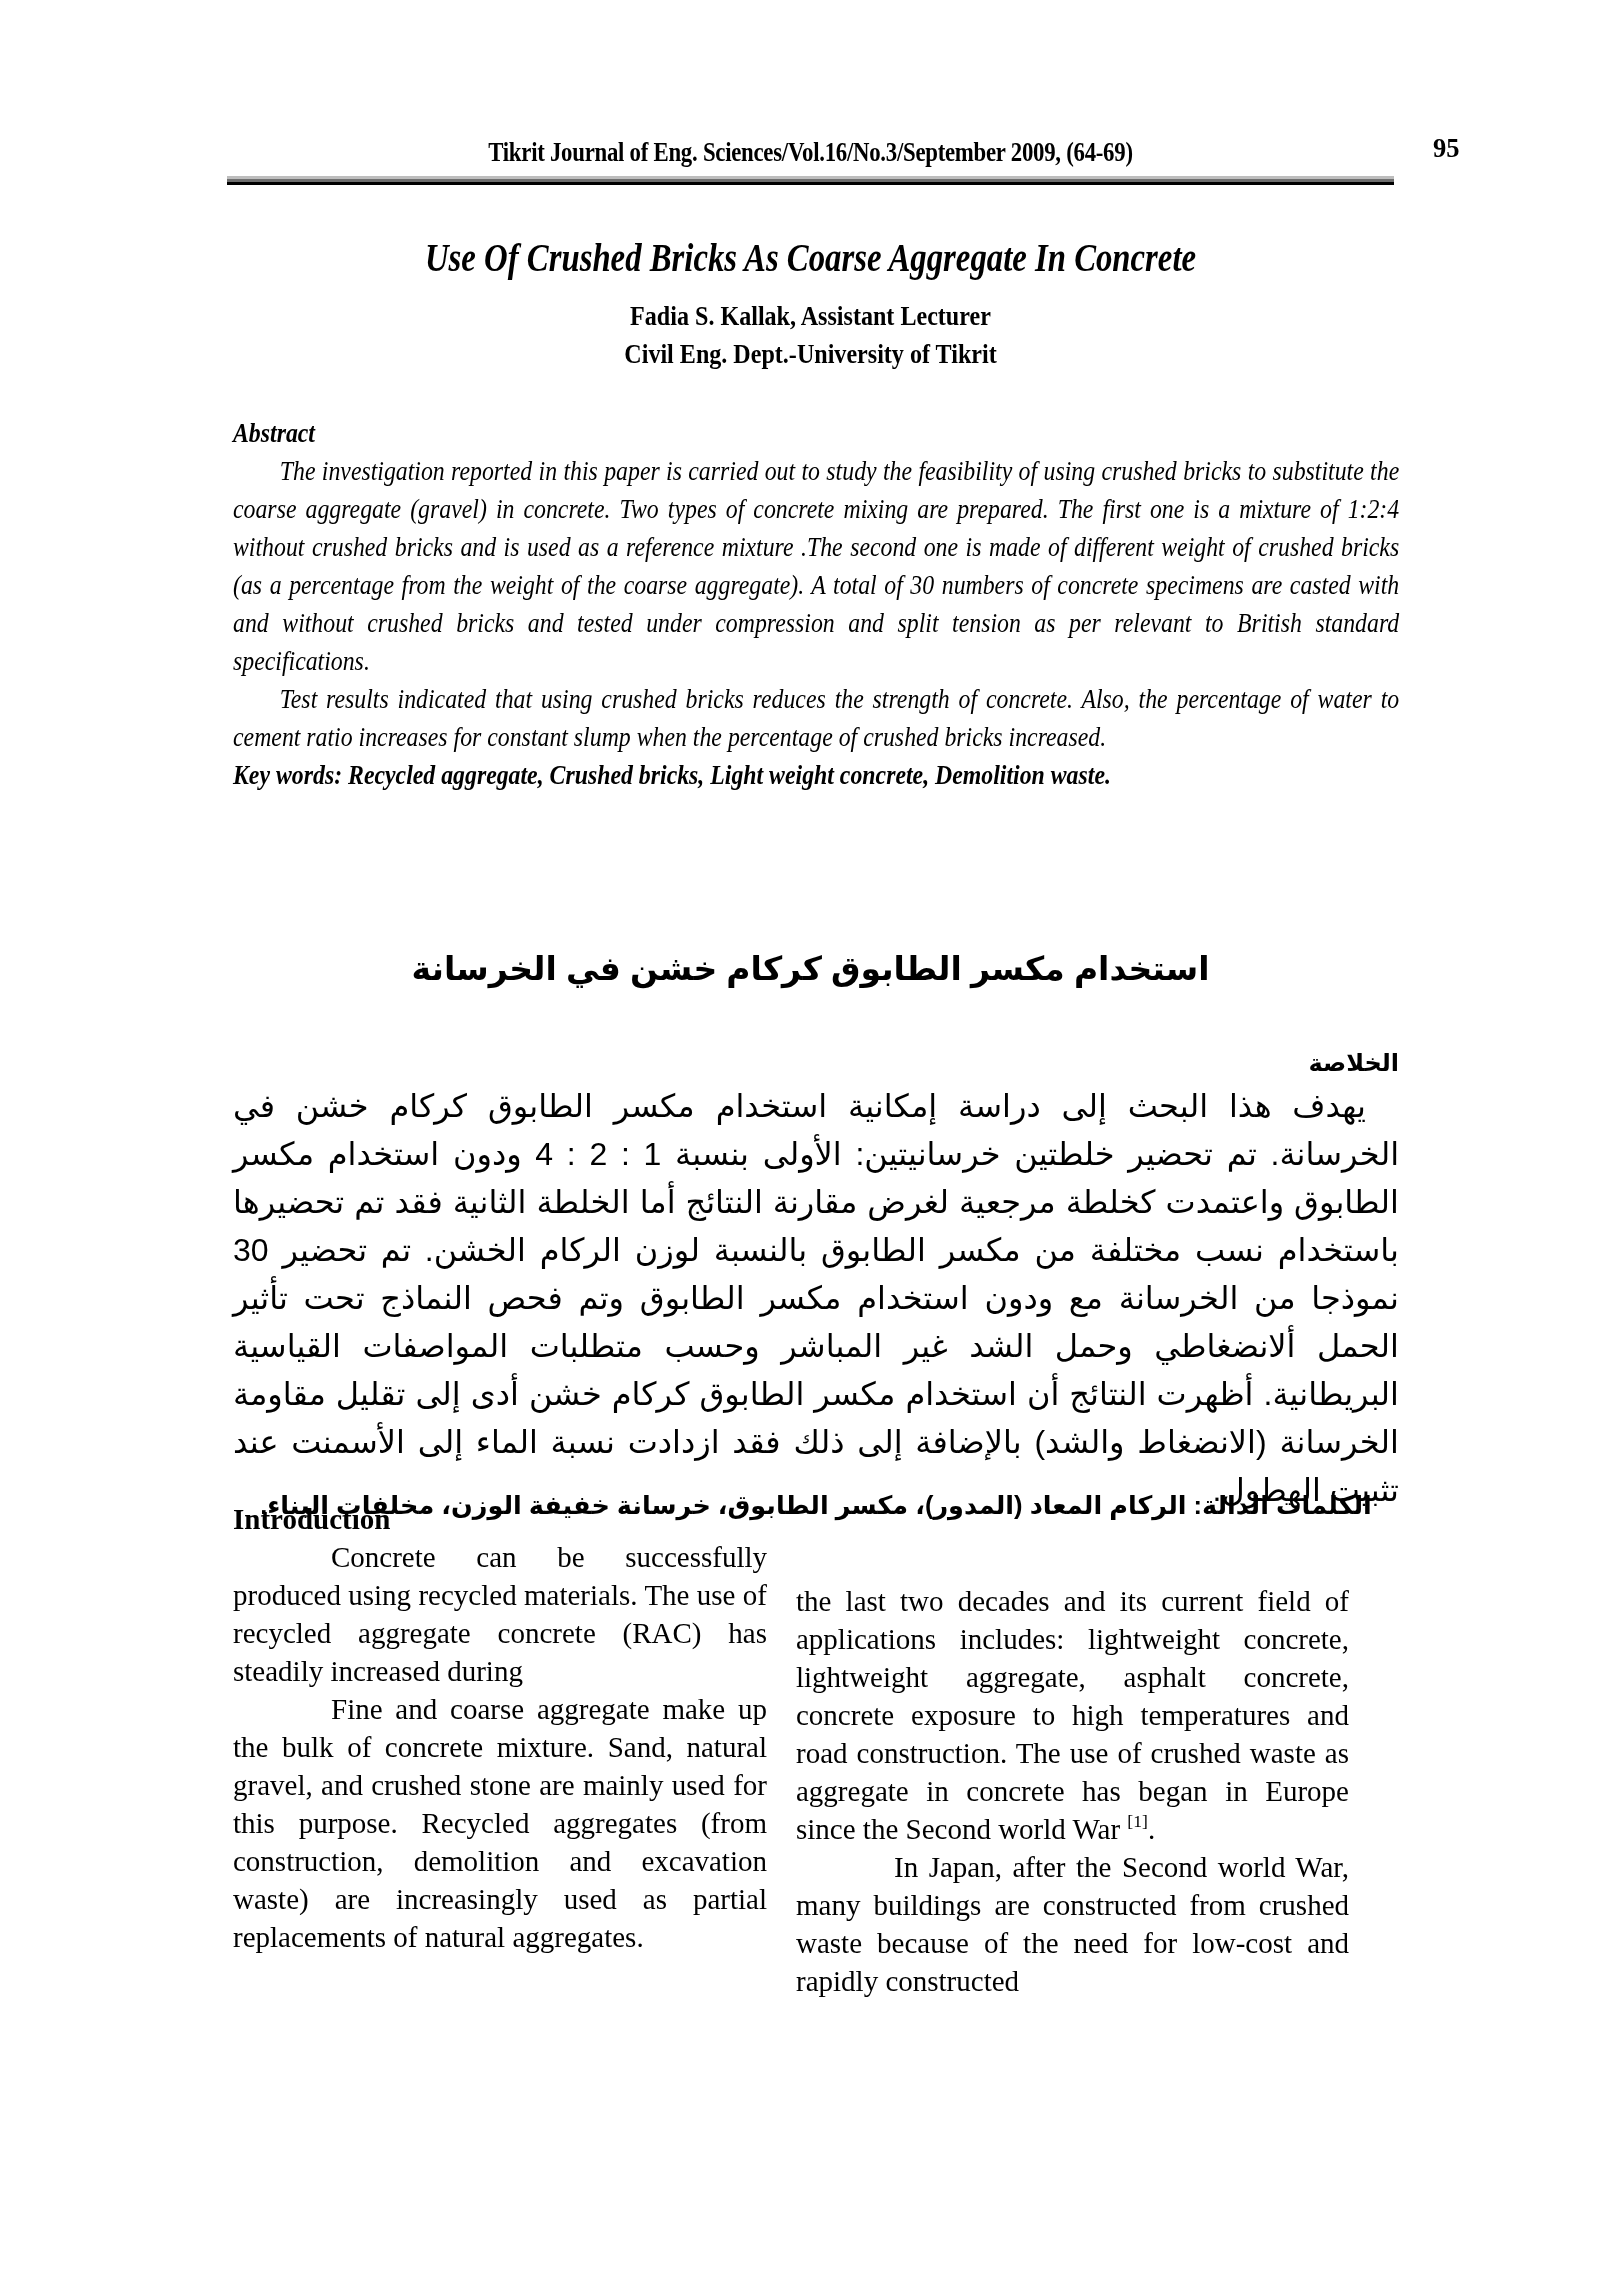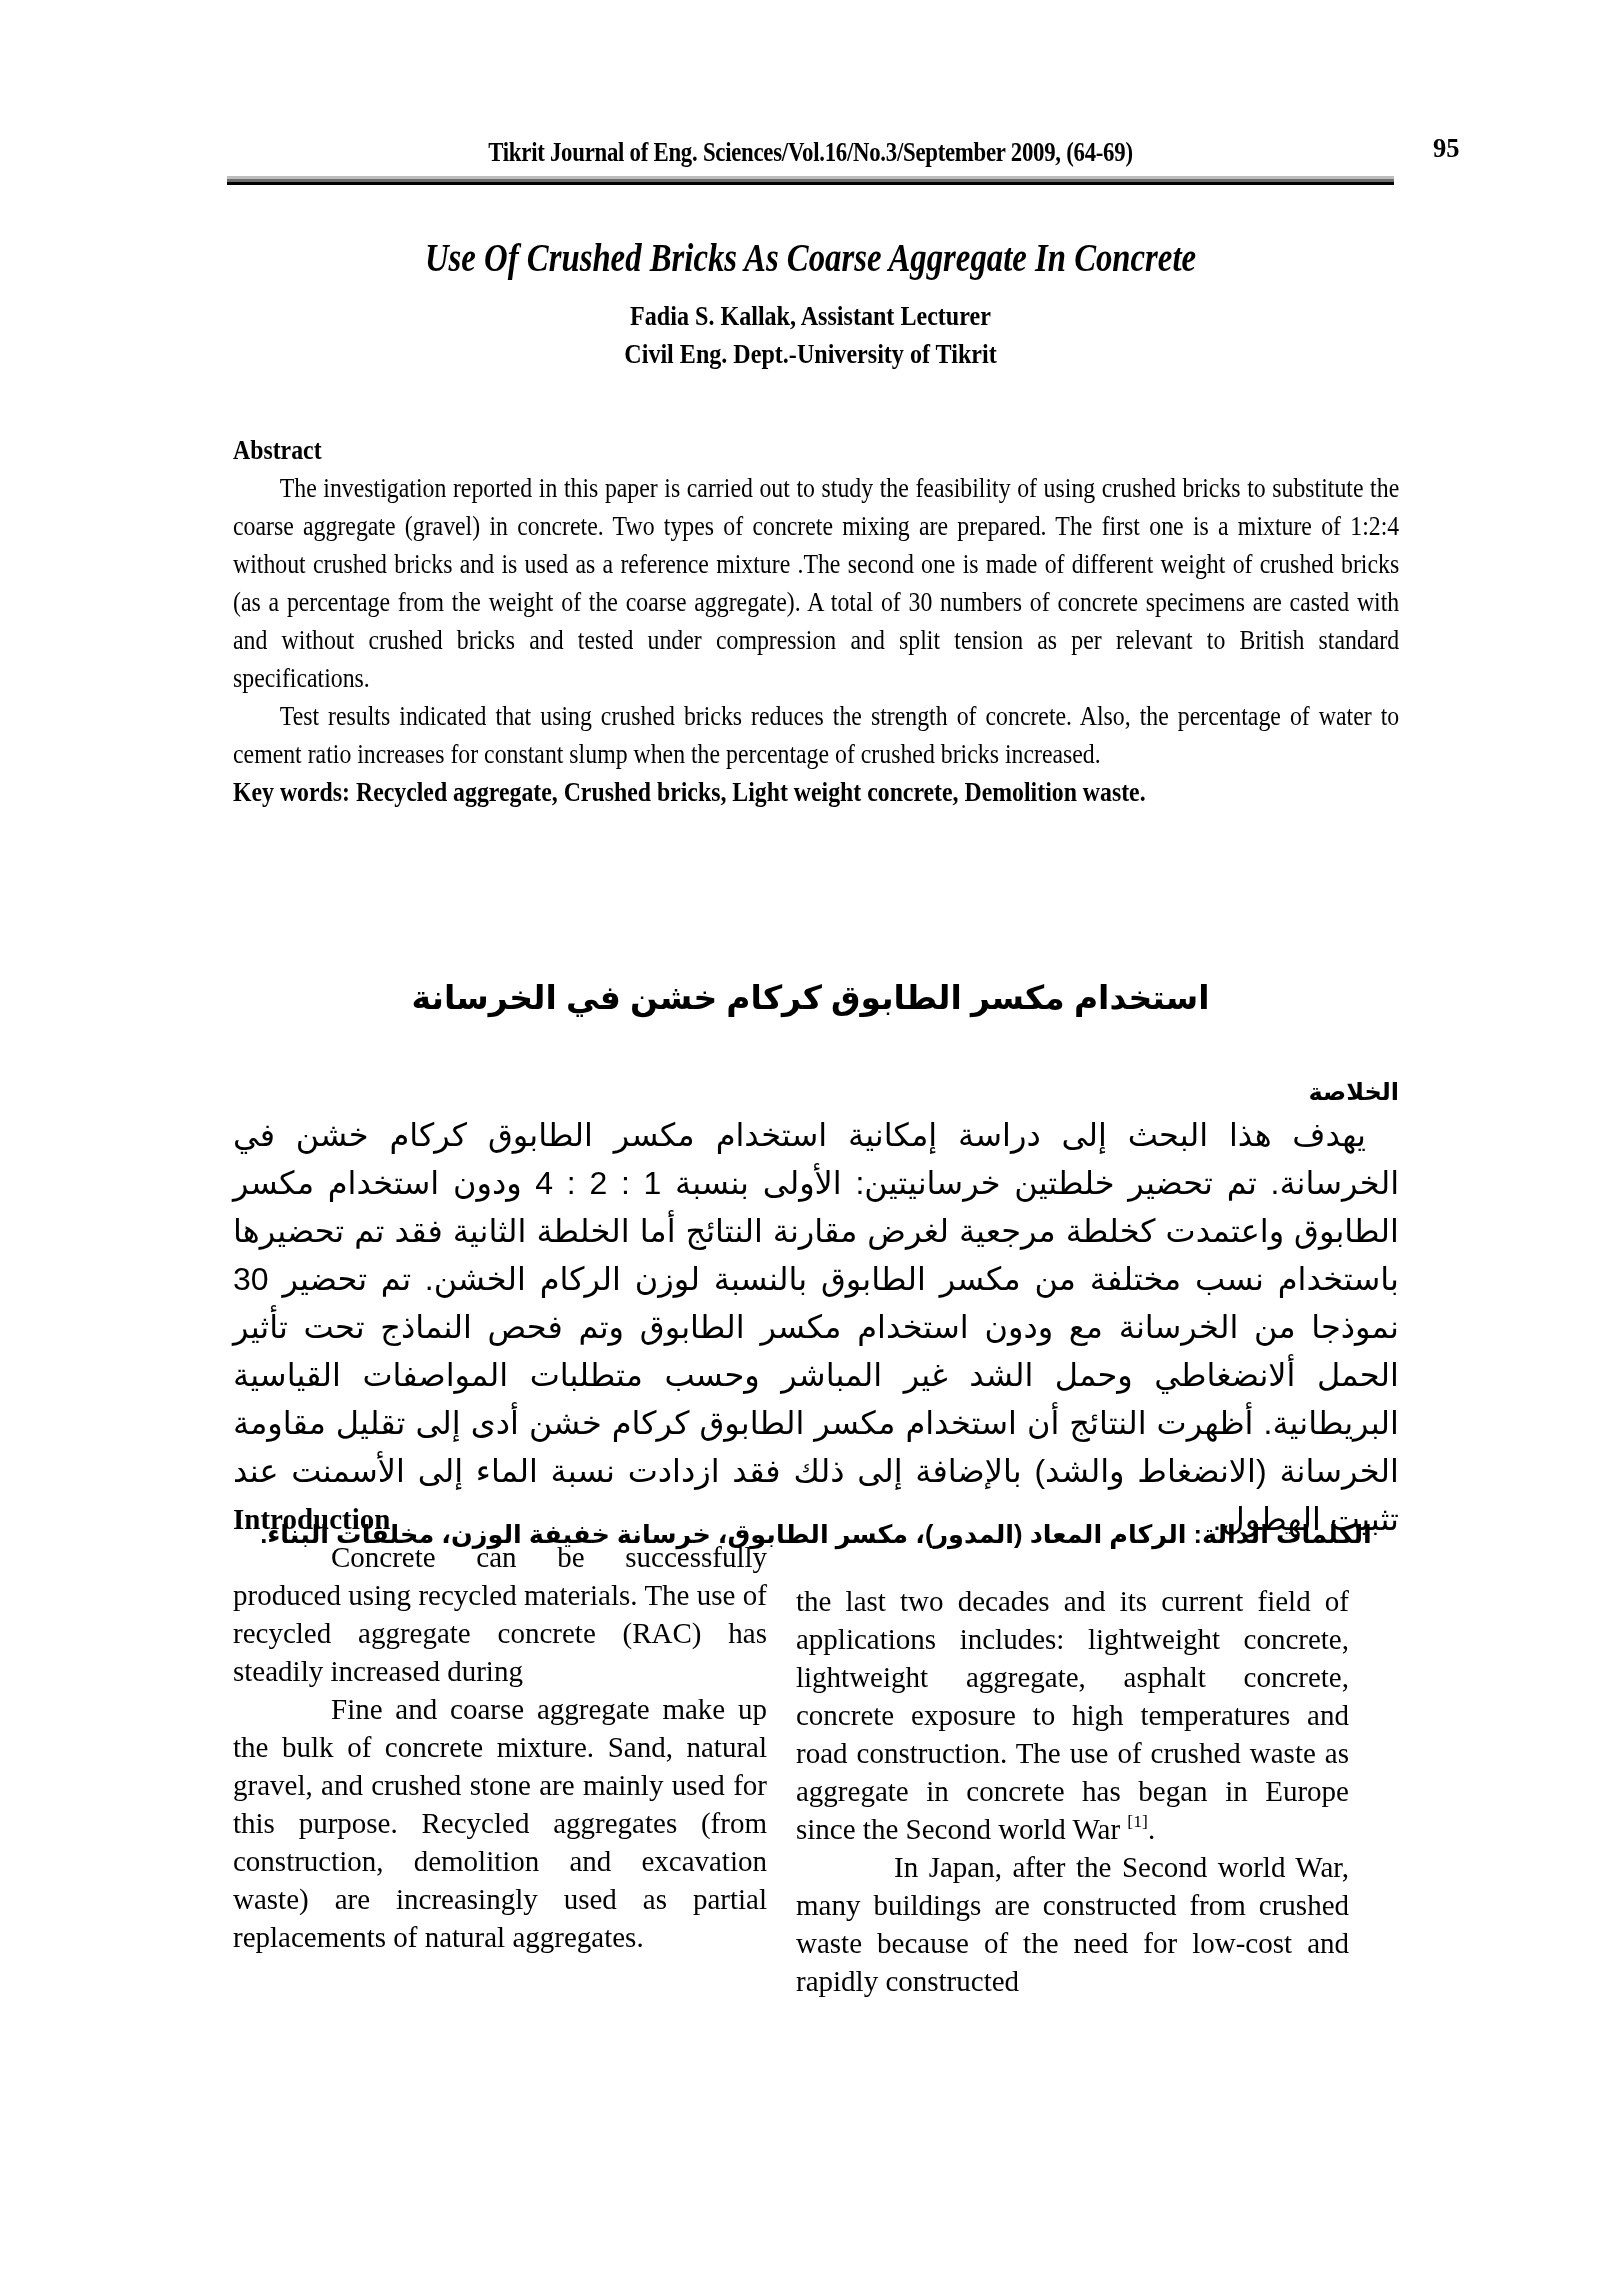--- a/index.html
+++ b/index.html
@@ -1,32 +1,32 @@
 <!DOCTYPE html>
 <html><head>
 <meta charset="utf-8">
 <style>
   html, body { margin: 0; padding: 0; background: #ffffff; }
   body { width: 1621px; height: 2293px; position: relative; overflow: hidden; color: #000; }
   .abs { position: absolute; }
   .serif { font-family: "Liberation Serif", "DejaVu Serif", serif; }
-  .sans { font-family: "Liberation Sans", "DejaVu Sans", sans-serif; margin-top: 29px; }
+  .sans { font-family: "Liberation Sans", "DejaVu Sans", sans-serif; }
 
   #running-header { left: 227px; width: 1167px; top: 137px; text-align: center;
     font-size: 26.5px; font-weight: bold; letter-spacing: -0.3px; transform: scaleX(0.86); transform-origin: center; }
   #page-number { left: 1433px; top: 133px; font-size: 26.5px; font-weight: bold; }
   #header-rule { left: 227px; top: 176px; width: 1167px; height: 8.8px;
     background: linear-gradient(#bdbdbd 0 30%, #6e6e6e 30% 65%, #000 65% 100%); }
 
   #paper-title { left: 227px; width: 1167px; top: 235px; text-align: center; font-size: 39px;
     font-style: italic; font-weight: bold; transform: scaleX(0.84); transform-origin: center; }
   .author-line { left: 227px; width: 1167px; text-align: center; font-size: 28px; font-weight: bold;
     transform: scaleX(0.86); transform-origin: center; }
 
-  #abstract-block { left: 233px; width: 1166px; top: 431px; }
+  #abstract-block { left: 233px; width: 1166px; top: 414px; font-style: italic; }
   .en-abs { font-size: 28px; line-height: 38px; text-align: justify; transform-origin: left top; }
   .en-abs h2 { margin: 0; font-size: 28px; font-weight: bold; line-height: 38px; }
   .en-abs p { margin: 0; text-indent: 55px; text-align-last: left; }
   .en-abs .kw { font-weight: bold; text-indent: 0; }
   .condensed { width: 1372px; transform: scaleX(0.85); }
 
   #arabic-title { left: 227px; width: 1167px; top: 949px; text-align: center; font-size: 33px; font-weight: bold; direction: rtl; }
   #arabic-abstract-heading { left: 233px; width: 1166px; top: 1049px; text-align: right; font-size: 24px; font-weight: bold; direction: rtl; }
   #arabic-abstract { left: 233px; width: 1166px; top: 1082px; direction: rtl; text-align: justify;
     font-size: 32px; line-height: 48px; text-align-last: right; }

